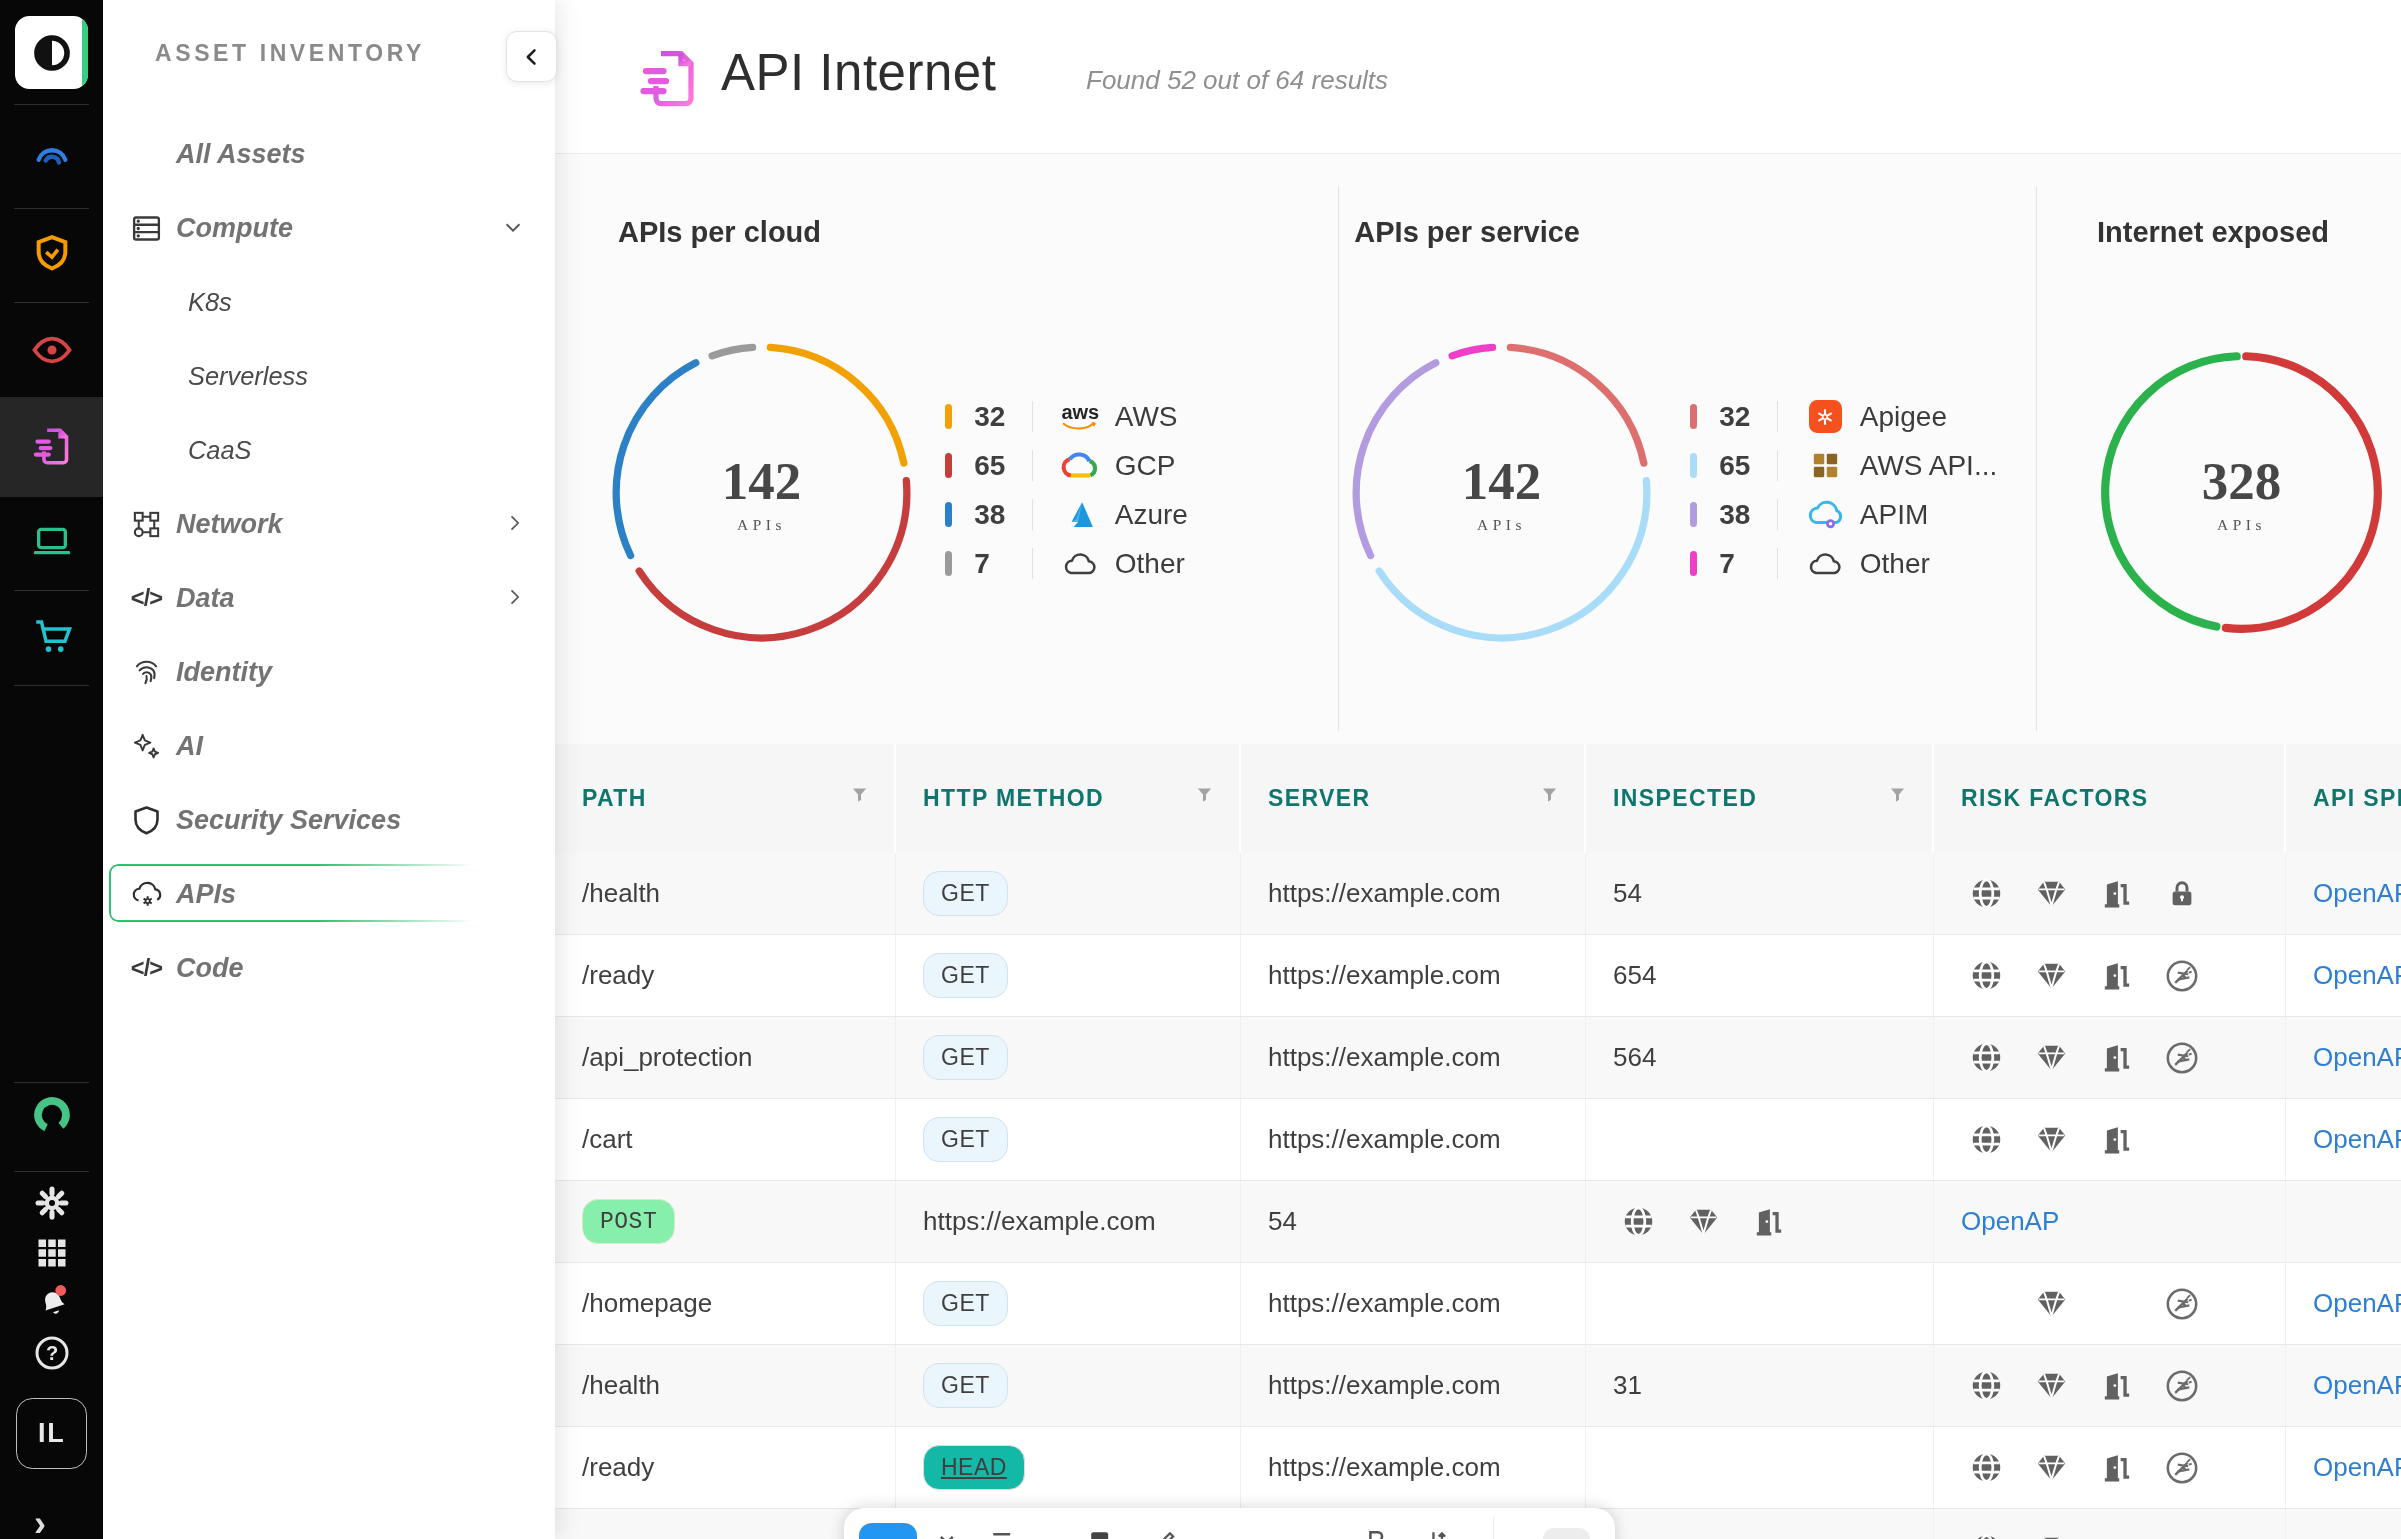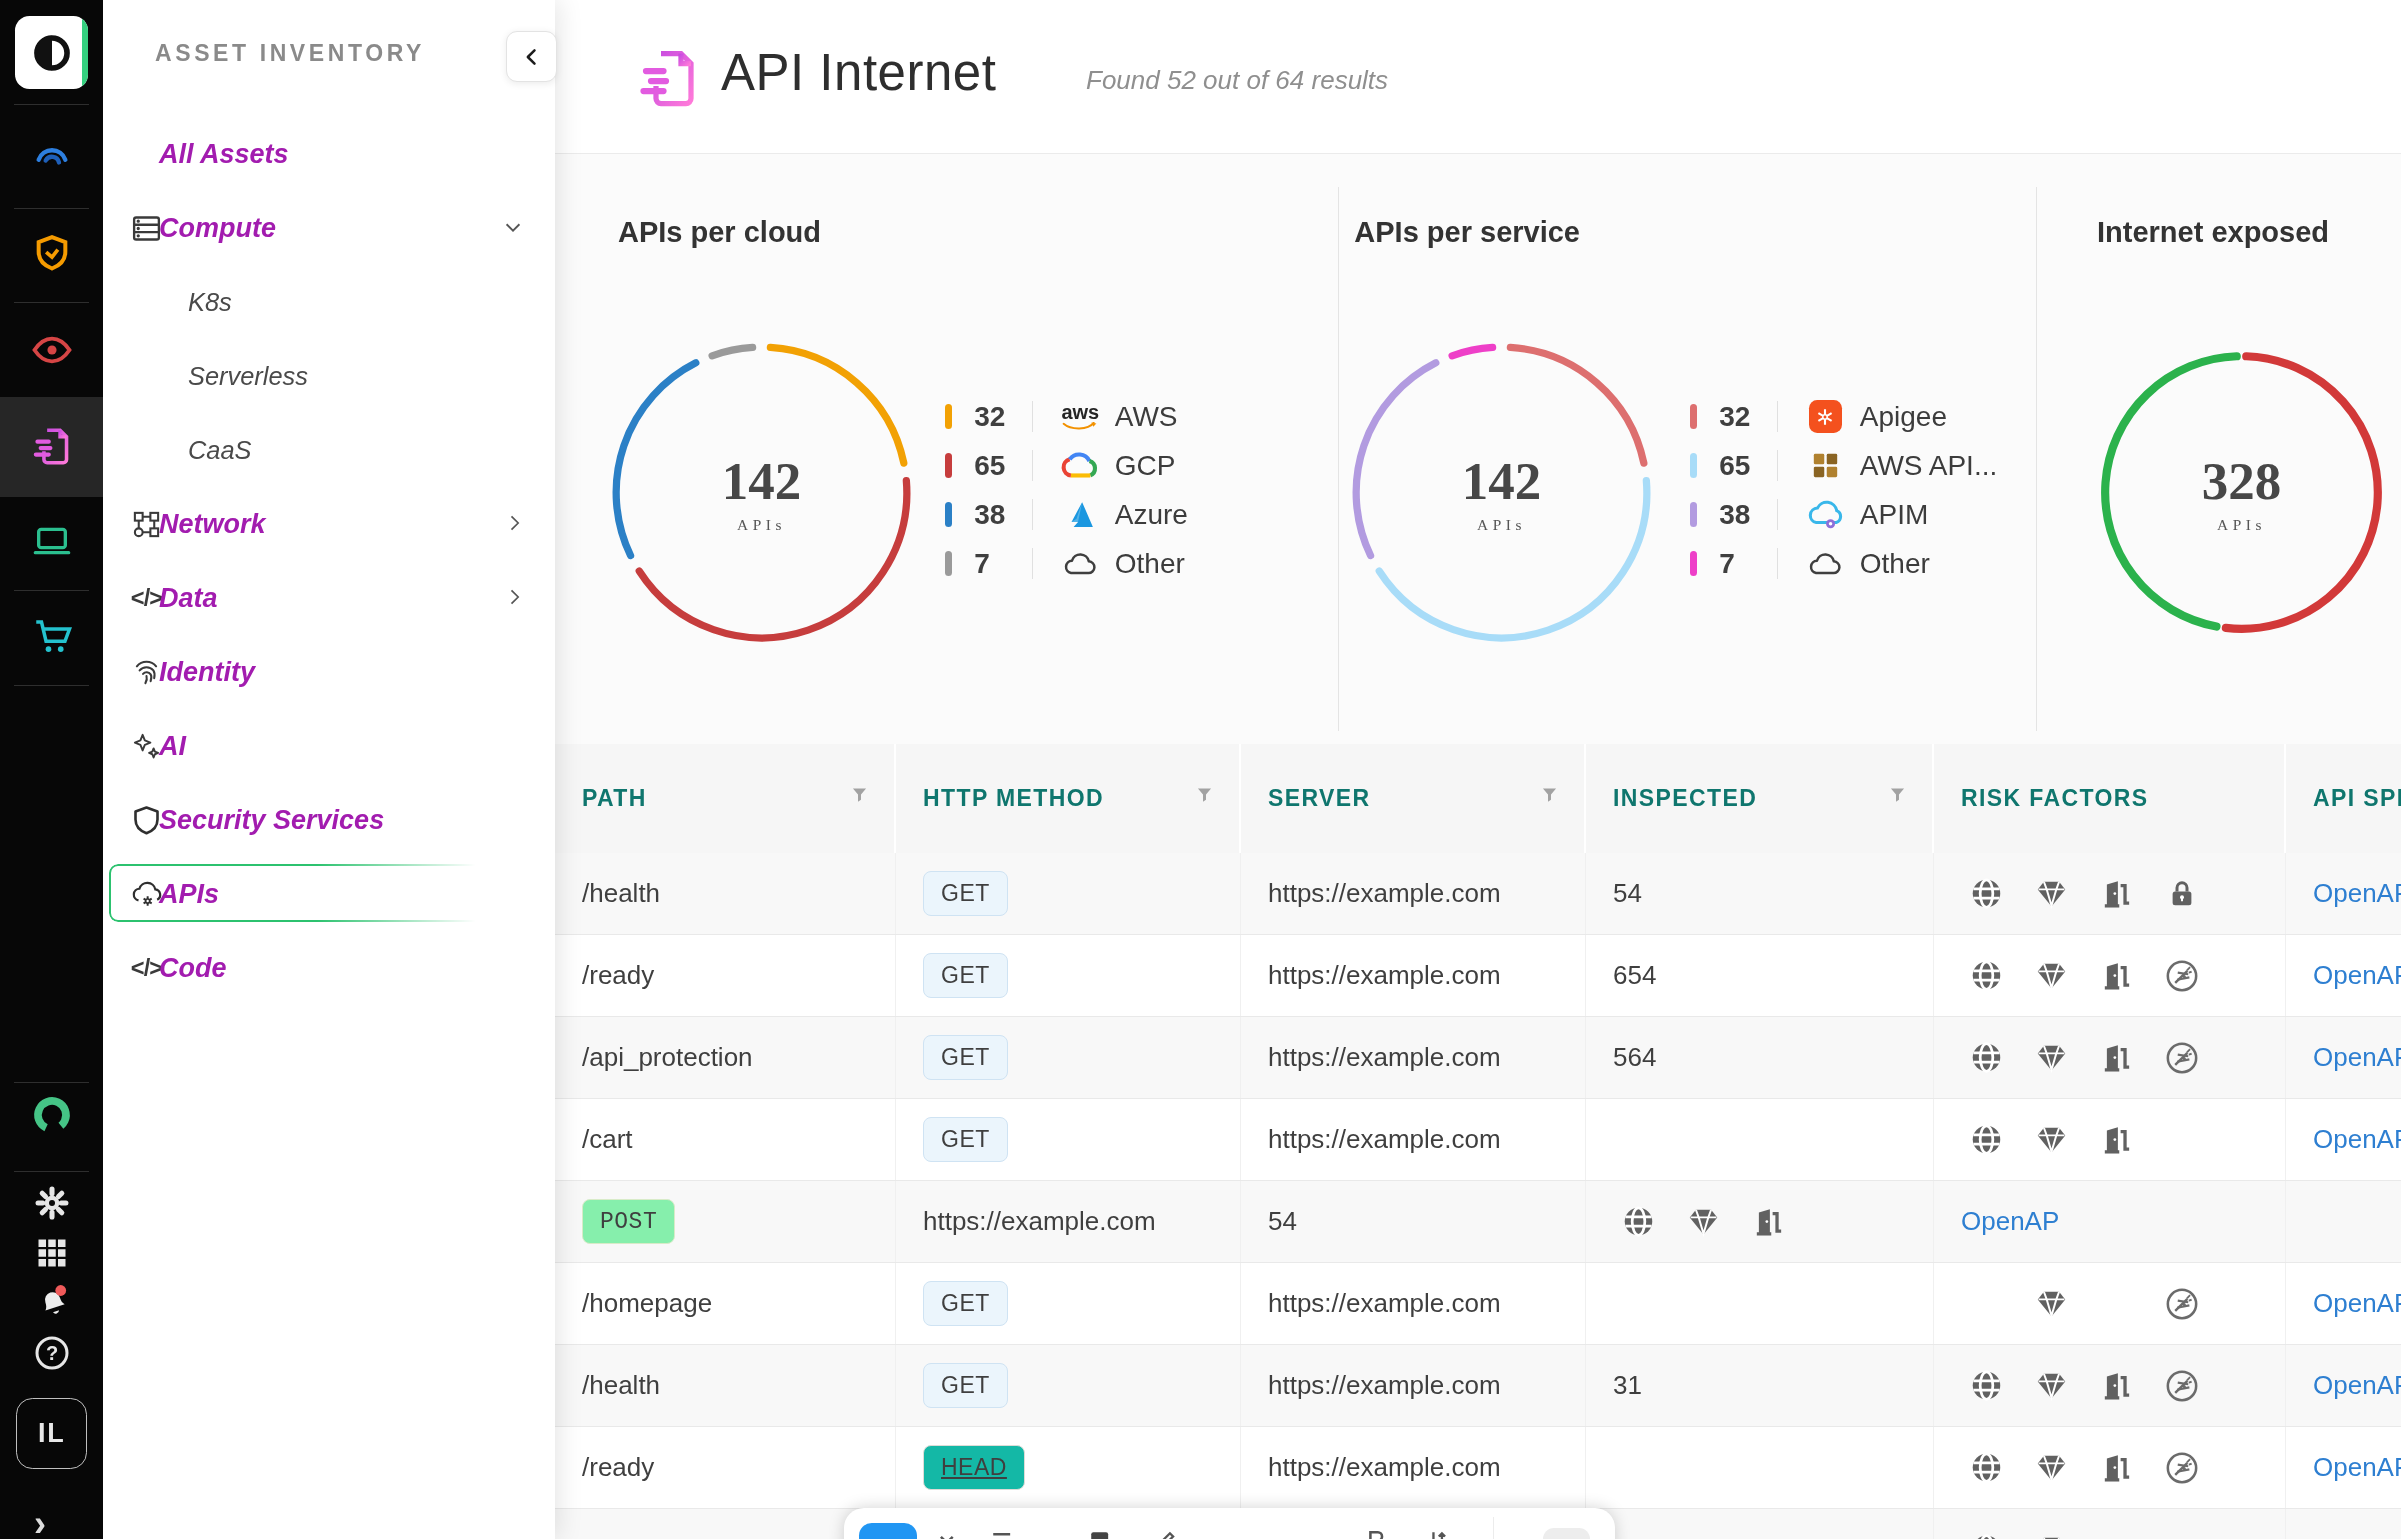--- a/index.html
+++ b/index.html
@@ -23,21 +23,21 @@
   
   .sidebar { position:absolute; left:103px; top:0; width:452px; height:1539px; background:#fff; z-index:30;
              box-shadow:5.4px 0 23.6px rgba(0,0,0,.10); }
   .sb-header { position:absolute; left:52px; top:40px; font-size:23px; font-weight:700; letter-spacing:3.6px; color:#8a8a8a; }
   .collapse-btn { position:absolute; left:404px; top:31px; width:51px; height:51px; background:#fff; border:0.9px solid #e3e3e3;
                   border-radius:11px; box-shadow:0 1.8px 7.3px rgba(0,0,0,.08); display:flex; align-items:center; justify-content:center;
                   font-size:27px; font-weight:700; color:#1c1c1c; cursor:pointer; z-index:35; }
   .sb-list { position:absolute; left:0; top:117px; width:452px; }
   .sb-item { position:relative; height:74px; display:flex; align-items:center; cursor:pointer; }
   .sb-ic { position:absolute; left:24.5px; width:38px; display:flex; justify-content:center; color:#3a3a3a; }
-  .sb-label { position:absolute; left:56px; font-style:italic; font-size:27px; font-weight:700; color:#a21caf; white-space:nowrap; }
+  .sb-label { position:absolute; left:73px; font-style:italic; font-size:27px; font-weight:700; color:#737373; white-space:nowrap; }
   .sb-item.sub .sb-label { left:85px; font-weight:400; font-size:25.4px; color:#4a4a4a; }
   .sb-chev { position:absolute; right:31px; color:#555; }
   .sb-item.selected .sel-box { position:absolute; left:6.4px; top:7.3px; width:378px; height:58px; border:2.7px solid #2cc26f; border-radius:9px;
       -webkit-mask-image:linear-gradient(to right,#000 55%,transparent 97%);
       mask-image:linear-gradient(to right,#000 55%,transparent 97%); }
   .txt-ic { font-size:23.6px; font-weight:700; color:#3a3a3a; letter-spacing:-0.9px; }
 
   
   .main { position:absolute; left:555px; top:0; width:1847px; height:1539px; background:#fff; }
   .page-header { position:absolute; left:0; top:0; width:1847px; height:154px; border-bottom:0.9px solid #ebebeb; background:#fff; }
@@ -69,21 +69,21 @@
   
   .table { position:absolute; left:0; top:744px; width:2087px; }
   .t-head { display:grid; grid-template-columns:341px 345px 345px 348px 352px 309px; }
   .hc { background:#f6f6f6; height:109px; display:flex; align-items:center; padding:0 23.6px 0 27px; border-right:2.7px solid #fff; }
   .hc span { font-size:23px; letter-spacing:1.4px; color:#0f766e; font-weight:600; }
   .hc .funnel { margin-left:auto; cursor:pointer; }
   .t-row { display:grid; grid-template-columns:341px 345px 345px 348px 352px 309px; height:82px; border-bottom:0.9px solid #e9e9e9; background:#fff; }
   .t-row.odd { background:#f8f8f8; }
   .tc { display:flex; align-items:center; padding-left:27px; border-right:0.9px solid #f0f0f0; font-size:26px; color:#3f3f3f; overflow:hidden; }
   .tc.risk { padding-left:20px; }
-  .badge { font-size:23px; padding:8.2px 17px; border-radius:8px; border:0.9px solid #ccc; color:#3f3f3f; letter-spacing:0.5px; }
+  .badge { font-size:23px; padding:8.2px 17px; border-radius:16px; border:0.9px solid #ccc; color:#3f3f3f; letter-spacing:0.5px; }
   .badge.get { background:#ebf5fc; border-color:#cfe3f3; }
   .badge.post { background:#86efac; border-color:#d8ebc8;font-family:Liberation Mono, monospace; }
   .badge.head { background:#14b8a6; border-color:#dddcd7;text-decoration:underline; }
   .risk-slot { width:65px; display:flex; justify-content:center; align-items:center; }
   .spec-link { color:#2e7fd1; cursor:pointer; white-space:nowrap; }
 
   
   .floatbar { position:absolute; left:844px; top:1508px; width:771px; height:82px; background:#fff; border-radius:20px;
               box-shadow:0 0 16.3px rgba(0,0,0,.18); z-index:20; }
   .fb-btn { position:absolute; left:15.4px; top:14.5px; width:58px; height:53px; background:#2196f3; border-radius:12.7px; cursor:pointer; }

